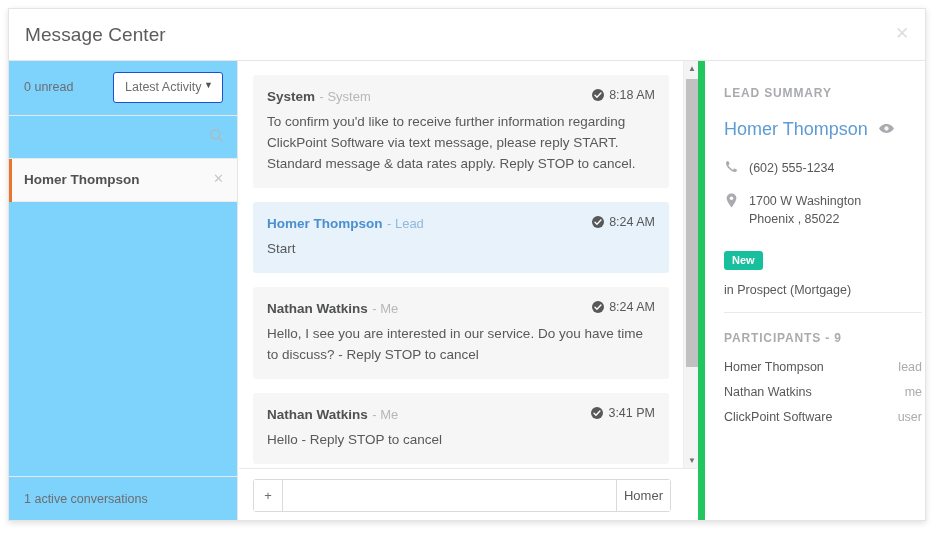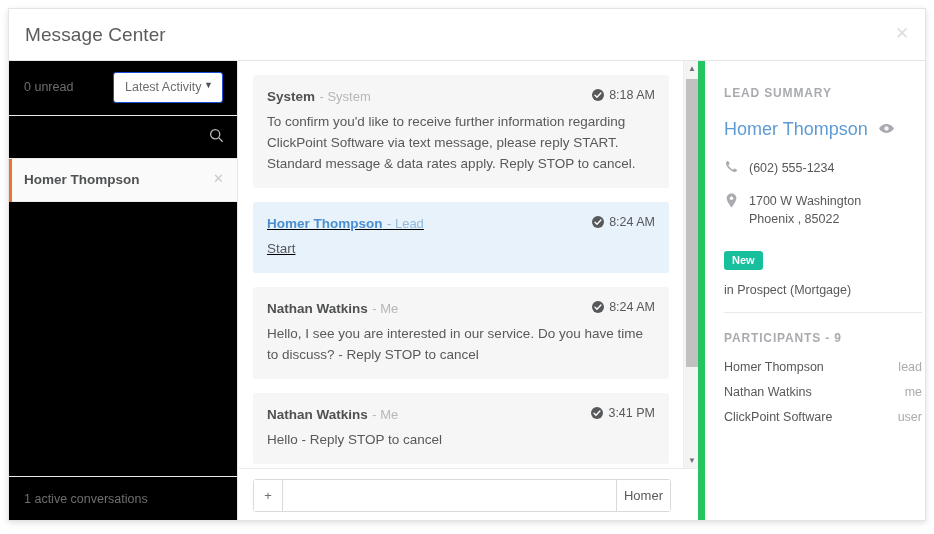--- a/index.html
+++ b/index.html
@@ -51,21 +51,21 @@
     cursor: pointer;
     user-select: none;
   }
 
   
   #sidebar {
     position: absolute;
     left: 0; top: 52px;
     width: 229px; height: 461px;
     border-right: 1px solid #e4e6e8;
-    background: #000000;
+    background: #7dd3fc;
   }
   #center {
     position: absolute;
     left: 230px; top: 52px;
     width: 458px; height: 461px;
     background: #fff;
   }
   #rail {
     position: absolute;
     left: 674px; top: 52px;
@@ -199,21 +199,21 @@
     overflow: hidden;
   }
   .msg {
     position: relative;
     margin: 0 14px 14px 14px;
     background: #f6f6f6;
     border-radius: 3px;
     padding: 12px 14px 14px 14px;
   }
   .msg:first-child { margin-top: 14px; }
-  .msg.inbound { background: #e7f2fb; text-decoration: underline; }
+  .msg.inbound { background: #e7f2fb; }
   .msg .hdr { position: relative; height: 17px; }
   .msg .who {
     font-size: 13.5px;
     font-weight: bold;
     color: #4f5153;
   }
   .msg.inbound .who { color: #4b8fd0; }
   .msg .role {
     font-size: 13px;
     color: #b5b7b9;

